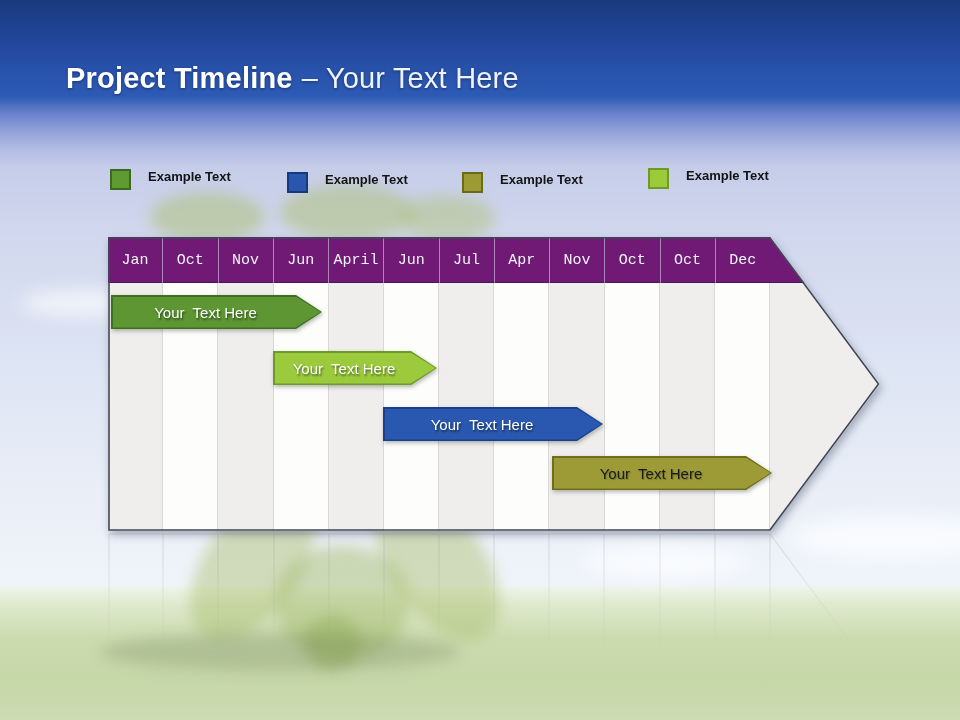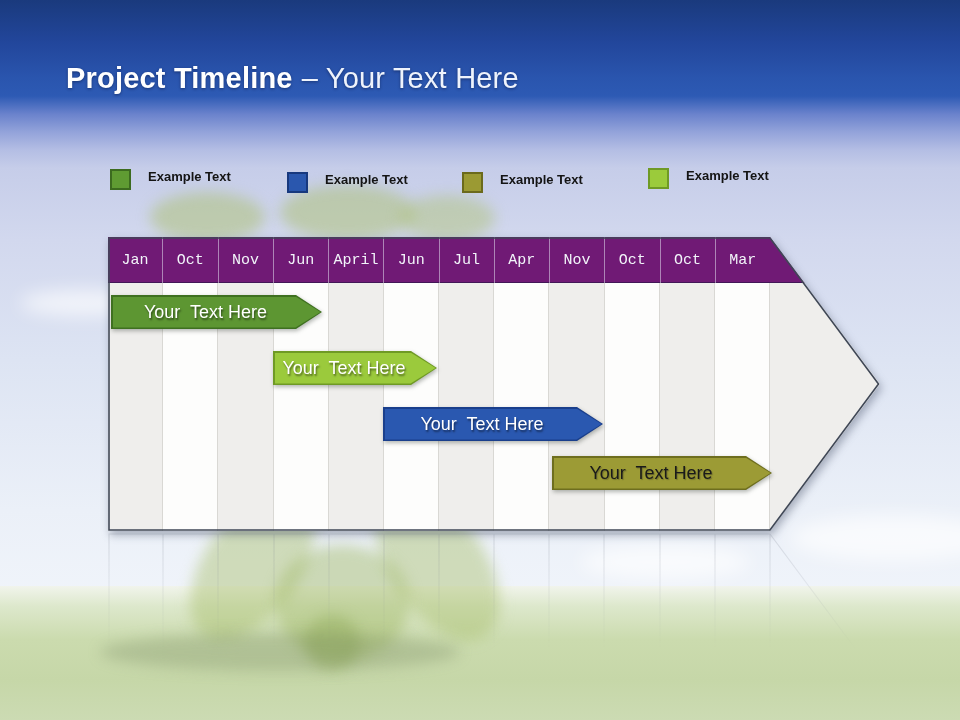--- a/index.html
+++ b/index.html
@@ -68,21 +68,21 @@
     position:absolute; inset:0;
     clip-path:polygon(0 0, calc(100% - 26px) 0, 100% 50%, calc(100% - 26px) 100%, 0 100%);
   }
   .bar-fill {
     position:absolute; inset:1.5px;
     clip-path:polygon(0 0, calc(100% - 25px) 0, 100% 50%, calc(100% - 25px) 100%, 0 100%);
   }
   .bar-label {
     position:absolute; left:0; right:22px; top:0; bottom:0;
     display:flex; align-items:center; justify-content:center;
-    font-size:18px; white-space:pre;
+    font-size:15px; white-space:pre;
     text-shadow:1px 1.5px 2px rgba(0,0,0,.5);
   }
   .bar-label.dark { text-shadow:1px 1px 1px rgba(70,70,35,.45); }
   .chart-outline { position:absolute; inset:0; z-index:4; pointer-events:none; }
   
   .reflection {
     position:absolute; left:108px; top:533px; width:772px; height:294px;
     opacity:.28; pointer-events:none;
     -webkit-mask-image:linear-gradient(to bottom, rgba(0,0,0,.8) 0%, rgba(0,0,0,0) 40%);
     mask-image:linear-gradient(to bottom, rgba(0,0,0,.8) 0%, rgba(0,0,0,0) 40%);
@@ -156,21 +156,21 @@
         <div class="month-cell">Oct</div>
         <div class="month-cell">Nov</div>
         <div class="month-cell">Jun</div>
         <div class="month-cell">April</div>
         <div class="month-cell">Jun</div>
         <div class="month-cell">Jul</div>
         <div class="month-cell">Apr</div>
         <div class="month-cell">Nov</div>
         <div class="month-cell">Oct</div>
         <div class="month-cell">Oct</div>
-        <div class="month-cell">Mar</div>
+        <div class="month-cell">Dec</div>
       </div>
     </div>
 
     <div class="bar" style="left:3px; top:58px; width:211px; height:34px;">
       <div class="bar-edge" style="background-color: rgb(63, 112, 32);"></div>
       <div class="bar-fill" style="background-color: rgb(93, 150, 50);"></div>
       <div class="bar-label" style="color: rgb(255, 255, 255);">Your  Text Here</div>
     </div>
     <div class="bar" style="left:165px; top:114px; width:164px; height:34px;">
       <div class="bar-edge" style="background-color: rgb(111, 154, 37);"></div>

